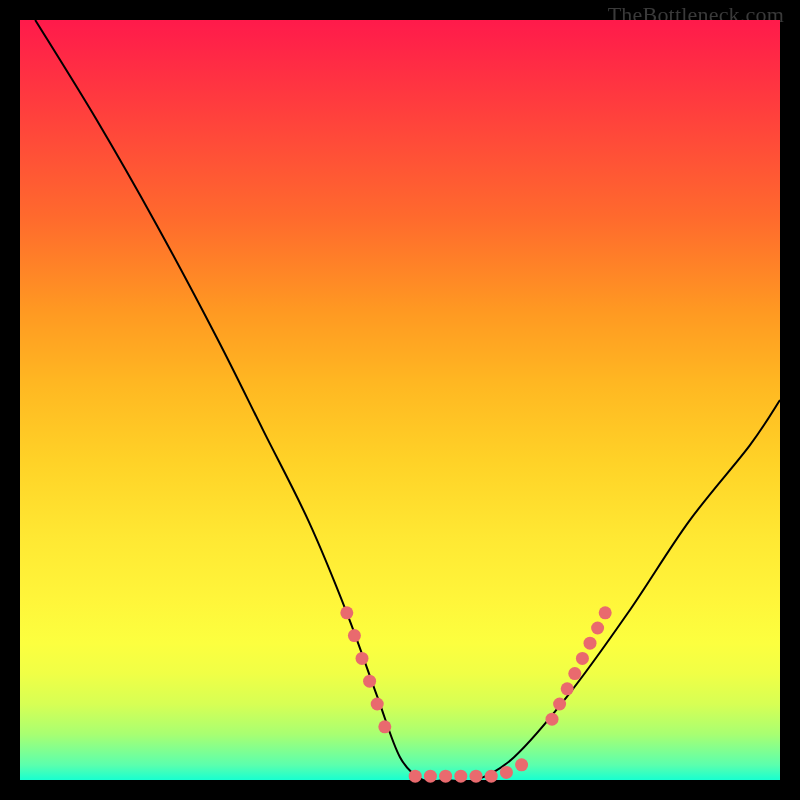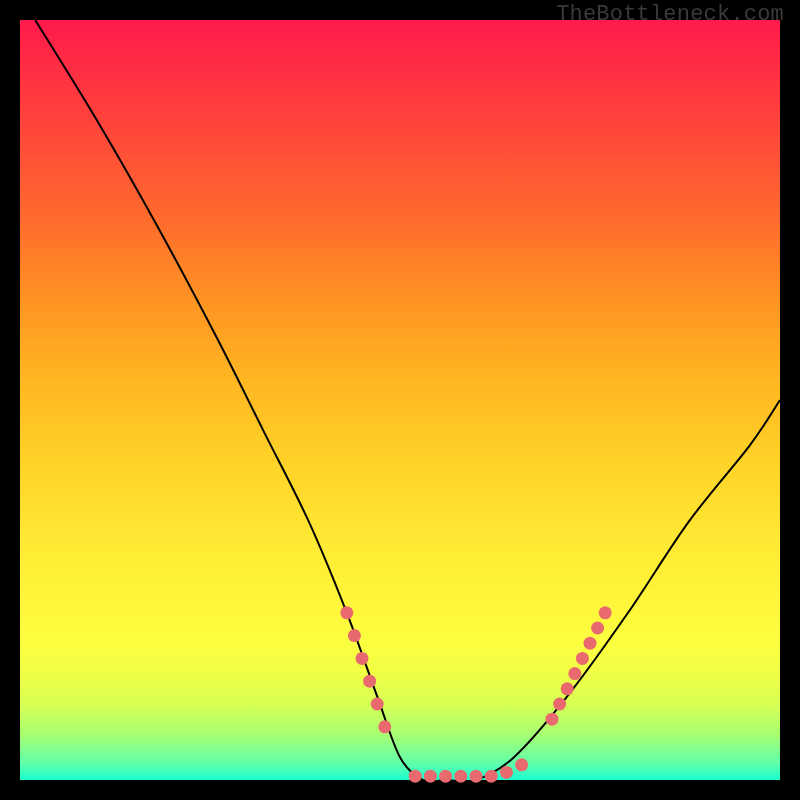--- a/index.html
+++ b/index.html
@@ -7,21 +7,21 @@
   .frame {
     position: relative;
     width: 800px;
     height: 800px;
     background: #000;
   }
   .watermark {
     position: absolute;
     top: 2px;
     right: 16px;
-    font-family: Liberation Mono, monospace;
+    font-family: Liberation Serif, serif;
     font-size: 22px;
     color: #3a3a3a;
     font-weight: 500;
     letter-spacing: 0.2px;
   }
   .plot-area {
     position: absolute;
     left: 20px;
     top: 20px;
     width: 760px;

